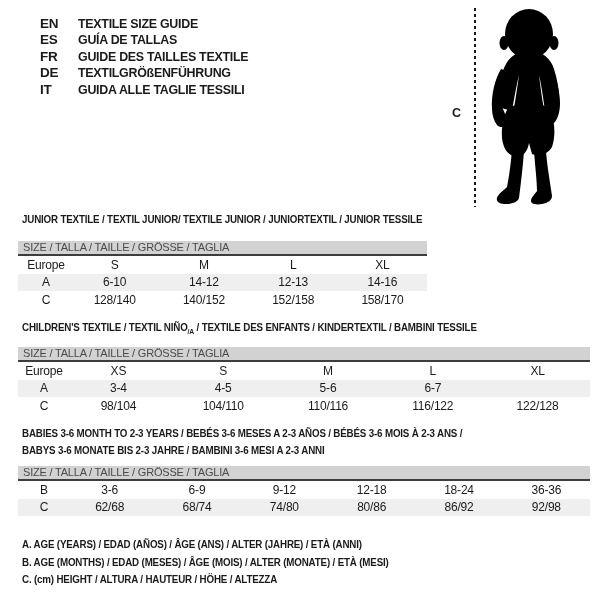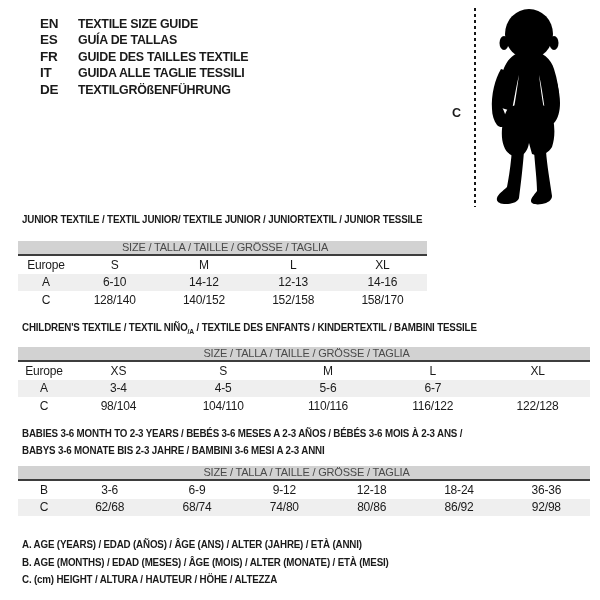--- a/index.html
+++ b/index.html
@@ -32,21 +32,21 @@
   }
   .sub-a{ font-size:8px; vertical-align:sub; }
 
   
   .size-table{ position:absolute; left:18px; }
   .t-narrow{ width:409px; }
   .t-wide{ width:572px; }
   .size-bar{
     height:15px; background:#d2d2d2; border-bottom:2px solid #3d3d3d;
     font-size:11px; color:#4a4a4a; line-height:13px; padding-left:5px;
-    letter-spacing:-0.2px; white-space:nowrap;text-align:center;
+    letter-spacing:-0.2px; white-space:nowrap;
   }
   .trow{ display:grid; align-items:center; height:17.5px; font-size:12px; letter-spacing:-0.2px; }
   .cols4{ grid-template-columns:52px repeat(4,1fr); }
   .cols5{ grid-template-columns:48px repeat(5,1fr); }
   .cols6{ grid-template-columns:48px repeat(6,1fr); }
   .trow.stripe{ background:#efefef; }
   .rlabel{ text-align:center; padding-left:4px; }
   .cell{ text-align:center; }
 
   
@@ -66,26 +66,26 @@
     </div>
     <div class="lang-row">
       <span class="lang-code">ES</span>
       <span class="lang-label">GUÍA DE TALLAS</span>
     </div>
     <div class="lang-row">
       <span class="lang-code">FR</span>
       <span class="lang-label">GUIDE DES TAILLES TEXTILE</span>
     </div>
     <div class="lang-row">
+      <span class="lang-code">DE</span>
+      <span class="lang-label">TEXTILGRÖßENFÜHRUNG</span>
+    </div>
+    <div class="lang-row">
       <span class="lang-code">IT</span>
       <span class="lang-label">GUIDA ALLE TAGLIE TESSILI</span>
-    </div>
-    <div class="lang-row">
-      <span class="lang-code">DE</span>
-      <span class="lang-label">TEXTILGRÖßENFÜHRUNG</span>
     </div>
   </div>
 
   <div class="figure">
     <span class="c-label">C</span>
     <div class="dash-line"></div>
     <svg class="baby" width="90" height="200" viewBox="0 0 90 200" xmlns="http://www.w3.org/2000/svg">
       <g fill="#000000">
         <ellipse cx="46" cy="27" rx="24" ry="25"></ellipse>
         <ellipse cx="21" cy="36" rx="4.5" ry="7"></ellipse>

